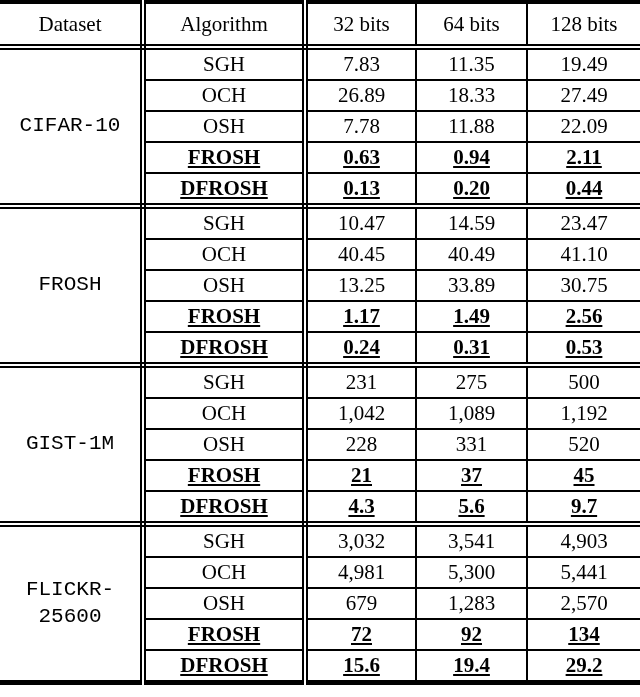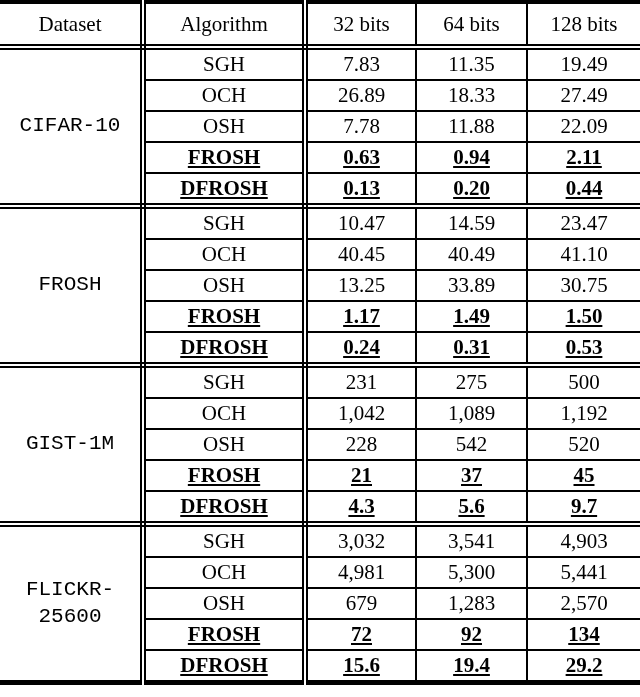--- a/index.html
+++ b/index.html
@@ -123,21 +123,21 @@
     <tr>
       <td class="c2">OSH</td>
       <td class="c3">13.25</td>
       <td class="c4">33.89</td>
       <td class="c5">30.75</td>
     </tr>
     <tr class="em">
       <td class="c2">FROSH</td>
       <td class="c3">1.17</td>
       <td class="c4">1.49</td>
-      <td class="c5">1.50</td>
+      <td class="c5">2.56</td>
     </tr>
     <tr class="em gend">
       <td class="c2">DFROSH</td>
       <td class="c3">0.24</td>
       <td class="c4">0.31</td>
       <td class="c5">0.53</td>
     </tr>
 
     <tr>
       <td class="ds" rowspan="5">GIST-1M</td>
@@ -148,21 +148,21 @@
     </tr>
     <tr>
       <td class="c2">OCH</td>
       <td class="c3">1,042</td>
       <td class="c4">1,089</td>
       <td class="c5">1,192</td>
     </tr>
     <tr>
       <td class="c2">OSH</td>
       <td class="c3">228</td>
-      <td class="c4">542</td>
+      <td class="c4">331</td>
       <td class="c5">520</td>
     </tr>
     <tr class="em">
       <td class="c2">FROSH</td>
       <td class="c3">21</td>
       <td class="c4">37</td>
       <td class="c5">45</td>
     </tr>
     <tr class="em gend">
       <td class="c2">DFROSH</td>

